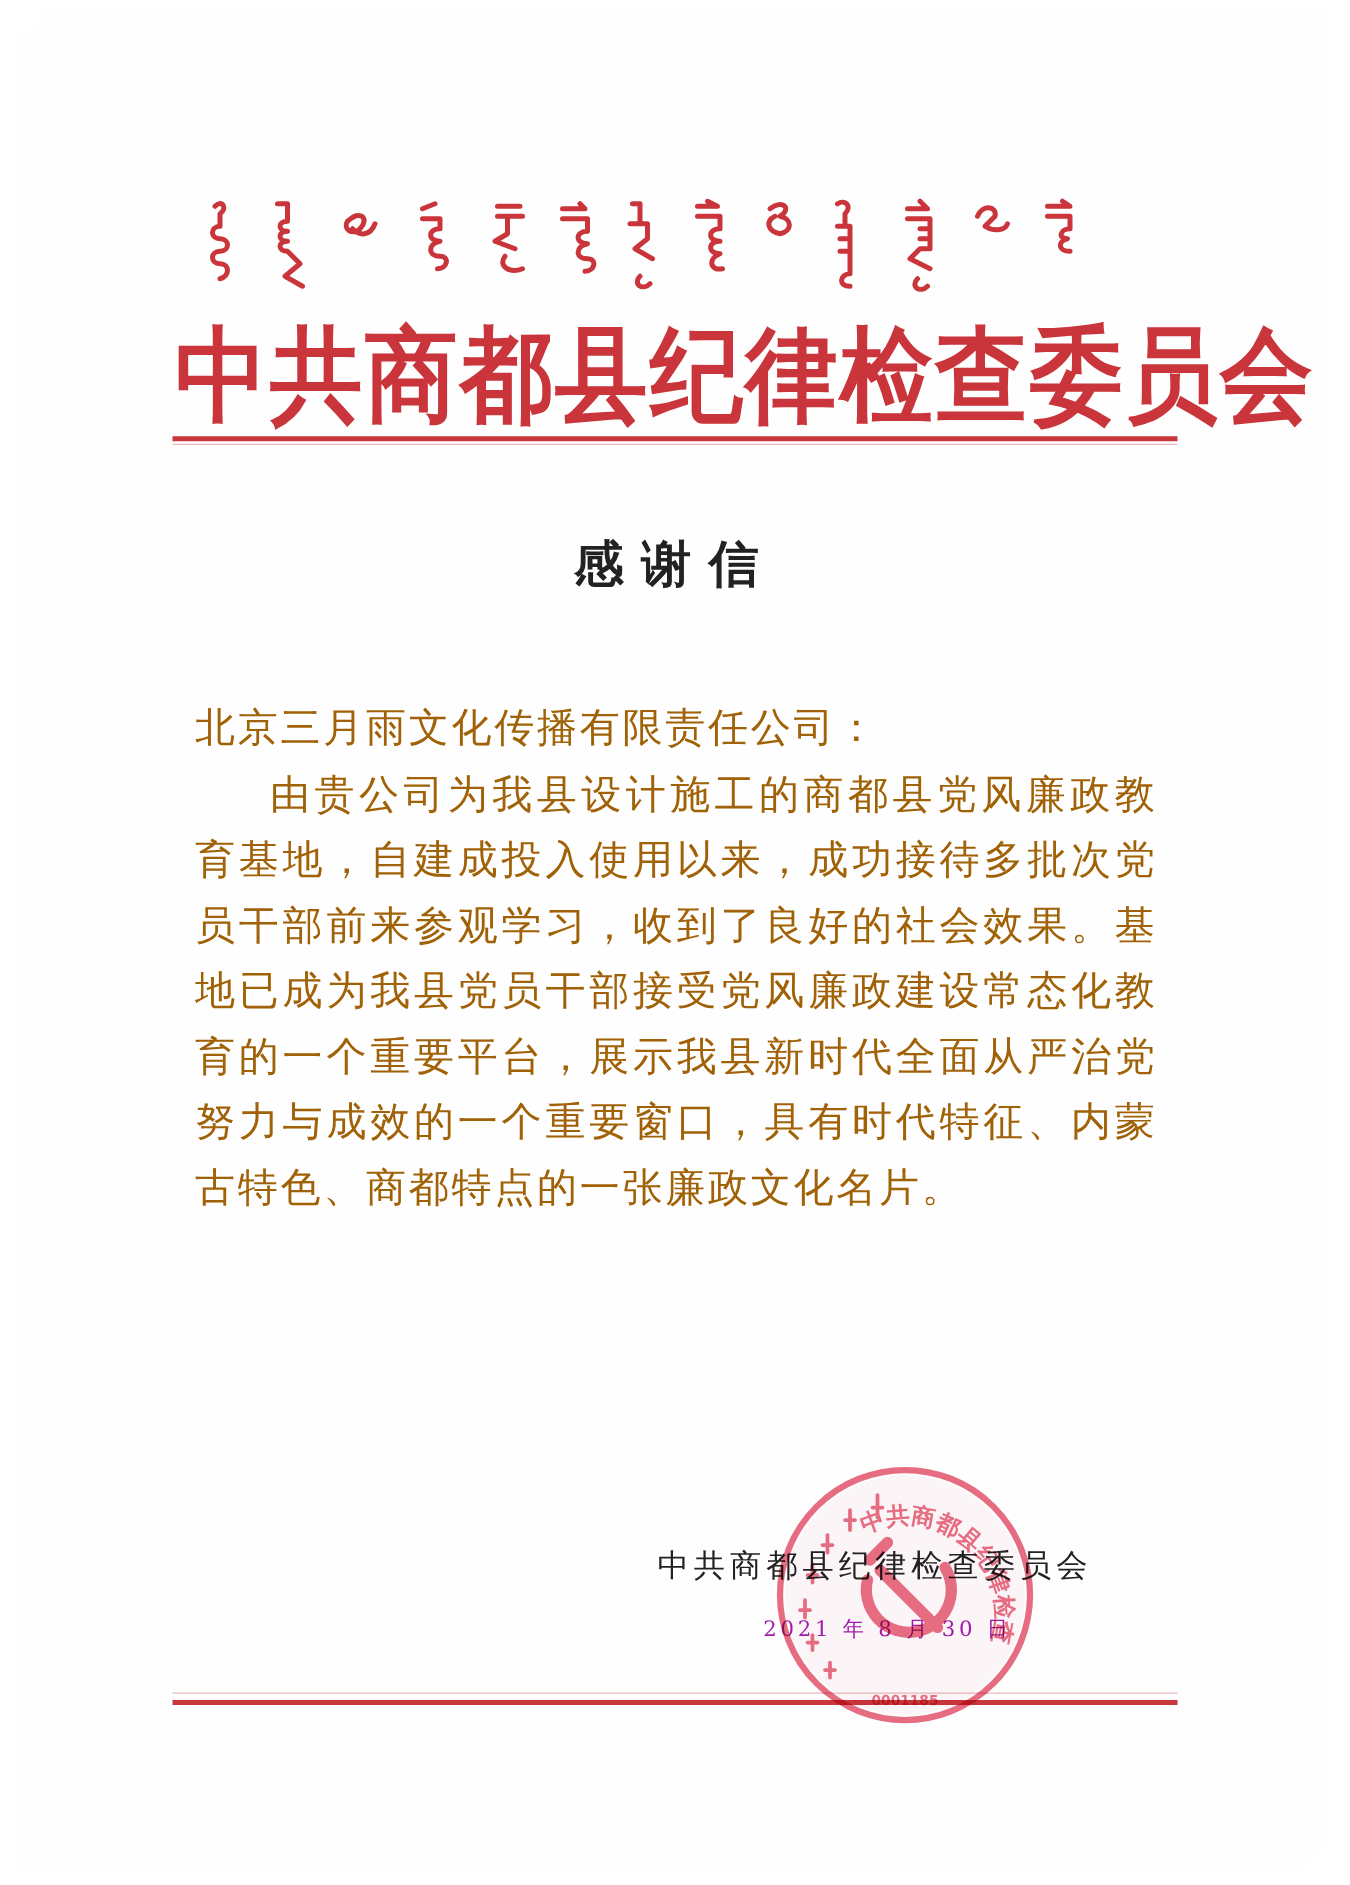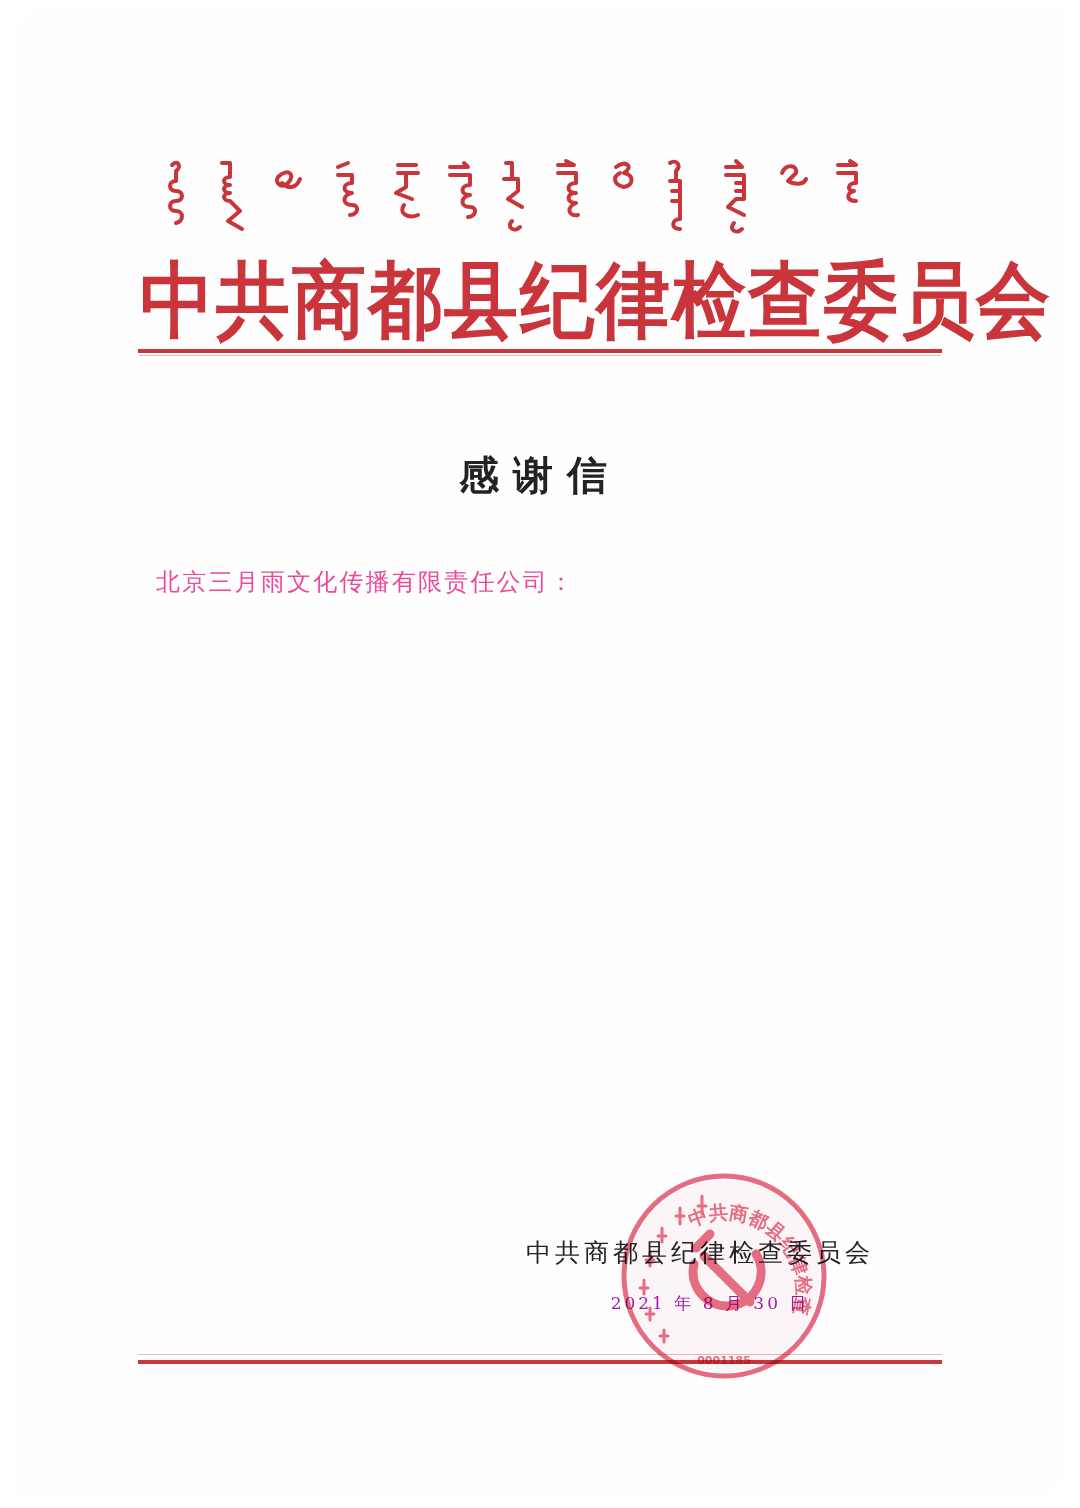--- a/index.html
+++ b/index.html
@@ -62,36 +62,36 @@
       left: 0; right: 0;
       height: 1px;
       background: #e9b9bb;
     }
     .rule.top::after { top: 6px; }
     .rule.bottom::after { top: -6px; }
     .letter-title {
       position: absolute;
       left: 0;
       width: 1080px;
-      top: 448px;
+      top: 424px;
       text-align: center;
       font-family: "DejaVu Sans", "Liberation Sans", sans-serif;
       font-size: 40px;
       font-weight: bold;
       letter-spacing: 14px;
       color: #222;
     }
     .body-text {
       position: absolute;
       left: 156px;
       top: 556px;
       width: 770px;
-      font-size: 24px;
+      font-size: 32px;
       line-height: 52.5px;
-      color: #ec4899;
+      color: #a16207;
       letter-spacing: 2.2px;
       text-align: justify;
     }
     .body-text p {
       margin: 0;
     }
     .body-text p.indent { text-indent: 60px; }
     .signature {
       position: absolute;
       left: 520px;
@@ -165,20 +165,21 @@
 </div>
 
 <div class="org-title">中共商都县纪律检查委员会</div>
 
 <div class="rule top"></div>
 
 <div class="letter-title">感谢信</div>
 
 <div class="body-text">
   <p>北京三月雨文化传播有限责任公司：</p>
+  <p class="indent">由贵公司为我县设计施工的商都县党风廉政教育基地，自建成投入使用以来，成功接待多批次党员干部前来参观学习，收到了良好的社会效果。基地已成为我县党员干部接受党风廉政建设常态化教育的一个重要平台，展示我县新时代全面从严治党努力与成效的一个重要窗口，具有时代特征、内蒙古特色、商都特点的一张廉政文化名片。</p>
 </div>
 
 <div class="signature">中共商都县纪律检查委员会</div>
 <div class="sign-date">2021 年 8 月 30 日</div>
 
 <div class="stamp">
   <svg viewBox="0 0 208 208">
     <defs>
       <path id="seal-arc" d="M 40 150 A 72 72 0 1 1 170 150"></path>
     </defs>

